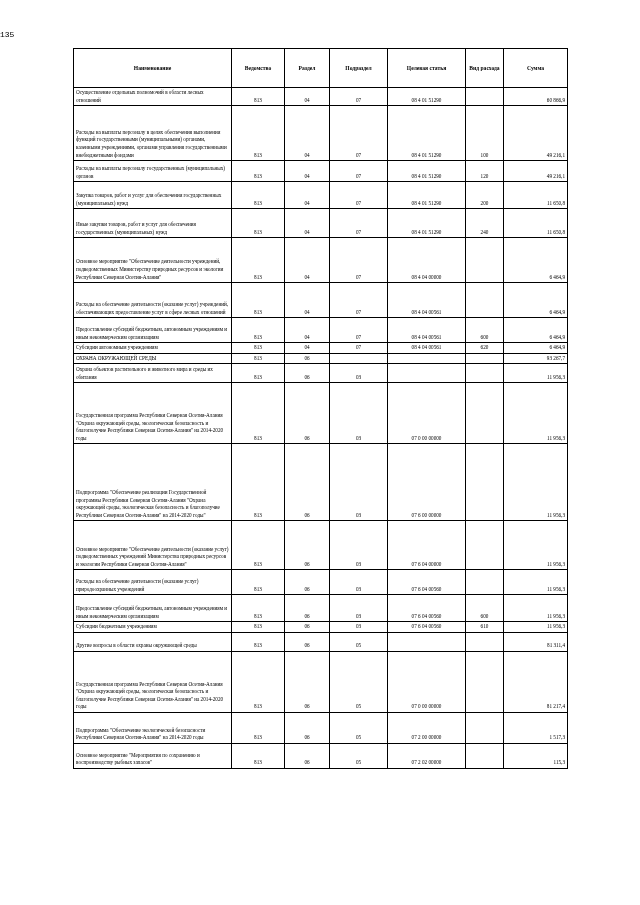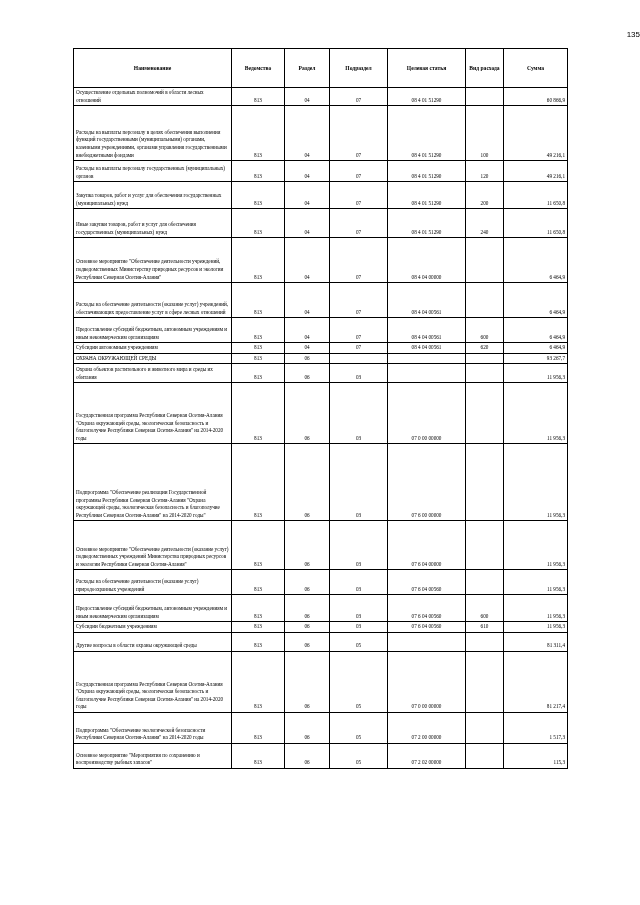--- a/index.html
+++ b/index.html
@@ -18,23 +18,23 @@
     position: relative;
     width: 640px;
     height: 905px;
     box-sizing: border-box;
   }
   .page-number {
     position: absolute;
     top: 30px;
     left: 0;
     width: 640px;
-    text-align: right;
+    text-align: left;
     font-size: 8px;
-    font-family: Liberation Sans, sans-serif;
+    font-family: Liberation Mono, monospace;
   }
   .table-wrap {
     position: absolute;
     top: 48px;
     left: 73px;
     width: 494px;
   }
   table.budget {
     border-collapse: collapse;
     width: 494px;

